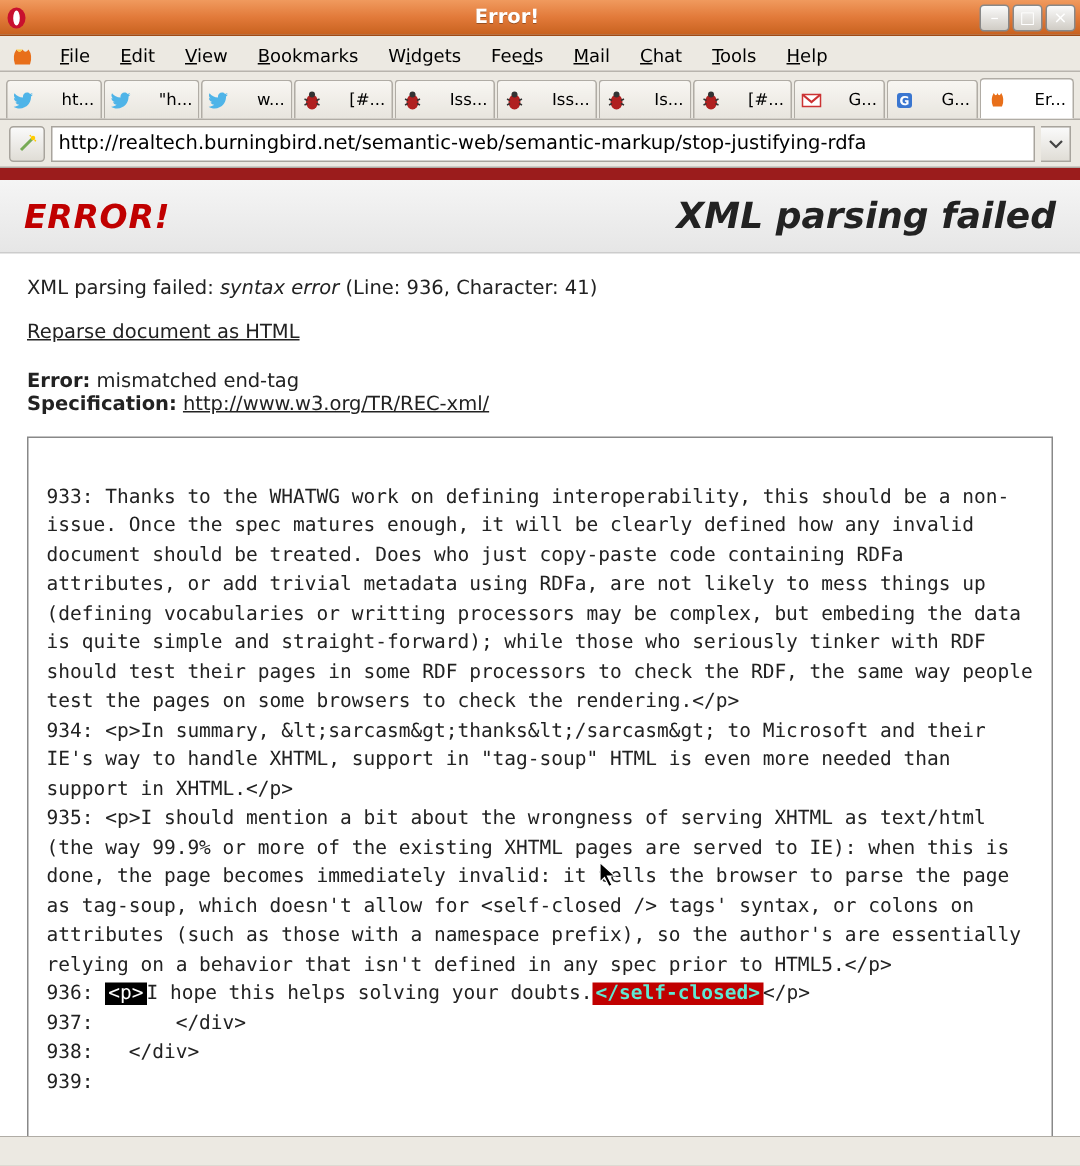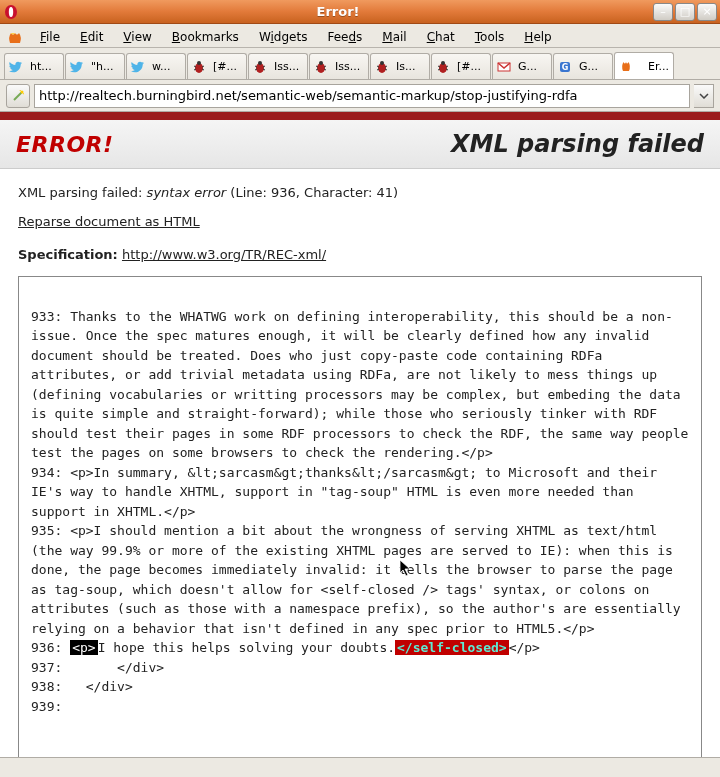--- a/index.html
+++ b/index.html
@@ -58,21 +58,21 @@
   height: 26px;
   min-width: 60px;
   max-width: 70px;
   background: linear-gradient(to bottom, #f8f6f2, #e8e5de);
   border: 1px solid #b0aca5;
   border-bottom: none;
   border-radius: 3px 3px 0 0;
   display: flex;
   align-items: center;
   padding: 0 4px;
-  gap: 7px;
+  gap: 18px;
   font-size: 11px;
   cursor: pointer;
   overflow: hidden;
 }
 .tab.active { background: #fff; height: 27px; justify-content: space-between; }
 .tab-icon { width: 14px; height: 14px; flex-shrink: 0; }
 .tab-text { white-space: nowrap; overflow: hidden; text-overflow: clip; }
 
 .urlbar {
   height: 32px;
@@ -321,20 +321,23 @@
   <div class="hdr">
     <span class="hdr-err">ERROR!</span>
     <span class="hdr-sub">XML parsing failed</span>
   </div>
   <div class="body">
     <div class="line">
       <span>XML parsing failed: </span><em>syntax error</em><span> (Line: 936, Character: 41)</span>
     </div>
     <a class="reparse">Reparse document as HTML</a>
     <div class="errline">
+      <b>Error:</b><span> mismatched end-tag</span>
+    </div>
+    <div class="errline">
       <b>Specification:</b>
       <span> </span><a class="speclink">http://www.w3.org/TR/REC-xml/</a>
     </div>
 
     <div class="codebox" style="position:relative">
 <span>933: Thanks to the WHATWG work on defining interoperability, this should be a non-issue. Once the spec matures enough, it will be clearly defined how any invalid document should be treated. Does who just copy-paste code containing RDFa attributes, or add trivial metadata using RDFa, are not likely to mess things up (defining vocabularies or writting processors may be complex, but embeding the data is quite simple and straight-forward); while those who seriously tinker with RDF should test their pages in some RDF processors to check the RDF, the same way people test the pages on some browsers to check the rendering.&lt;/p&gt;</span>
 <span>934: &lt;p&gt;In summary, &amp;lt;sarcasm&amp;gt;thanks&amp;lt;/sarcasm&amp;gt; to Microsoft and their IE's way to handle XHTML, support in "tag-soup" HTML is even more needed than support in XHTML.&lt;/p&gt;</span>
 <span>935: &lt;p&gt;I should mention a bit about the wrongness of serving XHTML as text/html (the way 99.9% or more of the existing XHTML pages are served to IE): when this is done, the page becomes immediately invalid: it tells the browser to parse the page as tag-soup, which doesn't allow for &lt;self-closed /&gt; tags' syntax, or colons on attributes (such as those with a namespace prefix), so the author's are essentially relying on a behavior that isn't defined in any spec prior to HTML5.&lt;/p&gt;</span>
 <span><span>936: </span><span class="hl-black">&lt;p&gt;</span><span>I hope this helps solving your doubts.</span><span class="hl-red">&lt;/self-closed&gt;</span><span>&lt;/p&gt;</span></span>
 <span>937:       &lt;/div&gt;</span>

